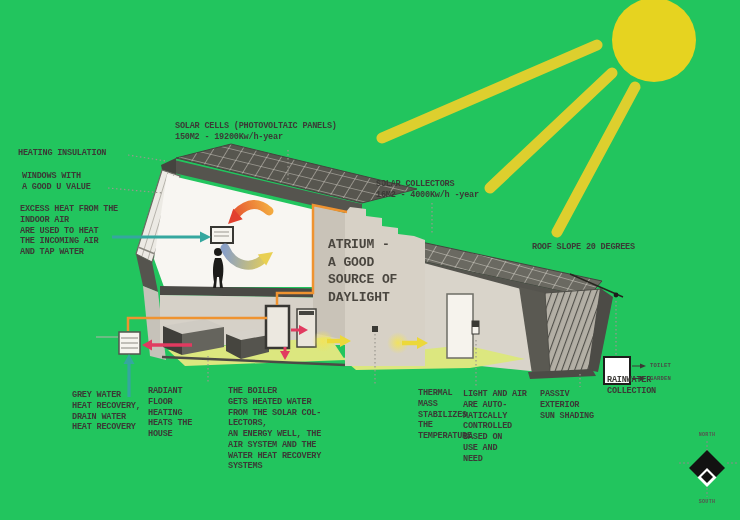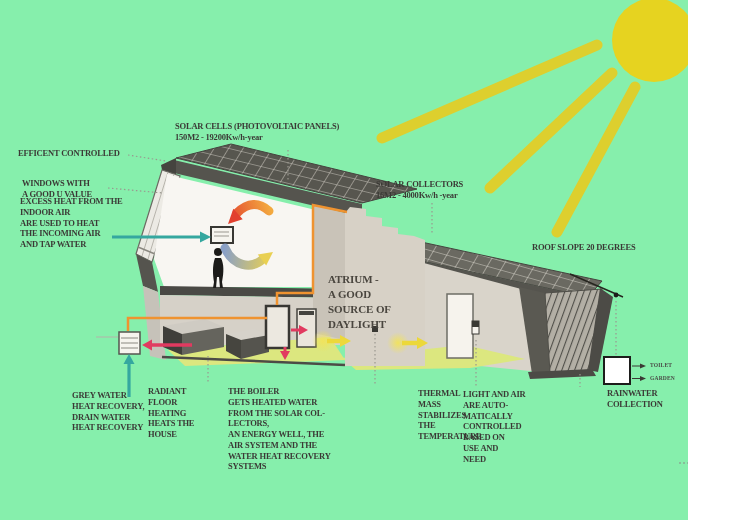--- a/index.html
+++ b/index.html
@@ -1,22 +1,22 @@
 <!DOCTYPE html>
 <html><head>
 <meta charset="utf-8">
 <style>
   html,body{margin:0;padding:0;background:#ffffff;}
-  .stage{position:relative;width:688px;height:520px;background:#86efac;overflow:hidden;
-         font-family:Liberation Serif, serif;}
+  .stage{position:relative;width:740px;height:520px;background:#22c55e;overflow:hidden;
+         font-family:Liberation Mono, monospace;}
   .stage svg{position:absolute;left:0;top:0;}
   .lbl{position:absolute;font-size:8.5px;font-weight:700;letter-spacing:-0.2px;
        line-height:1.27;color:#3b3a36;white-space:pre-line;}
-  .lbl-big{position:absolute;font-size:11px;font-weight:700;letter-spacing:-0.1px;
-       line-height:1.35;color:#4a463f;white-space:pre-line;margin-top:36px;}
+  .lbl-big{position:absolute;font-size:13px;font-weight:700;letter-spacing:-0.1px;
+       line-height:1.35;color:#4a463f;white-space:pre-line;}
   .lbl-xs{position:absolute;font-size:5.5px;font-weight:700;letter-spacing:0.2px;
        color:#4a4a46;white-space:pre;}
   .lbl-compass{position:absolute;font-size:5px;font-weight:700;letter-spacing:0.3px;
        color:#55554f;transform:translateX(-50%);white-space:pre;}
 </style>
 </head>
 <body>
 
 <div class="stage">
 
@@ -222,24 +222,24 @@
     <polygon points="707,468 716.5,477.5 707,487 697.5,477.5" fill="#ffffff"></polygon>
     <polygon points="707,471 713,477 707,483 701,477" fill="#121211"></polygon>
   </g>
 </svg>
 
 <div class="lbl" style="left:175px;top:121px;">SOLAR CELLS (PHOTOVOLTAIC PANELS)
 150M2 - 19200Kw/h-year</div>
 <div class="lbl" style="left:376px;top:179px;">SOLAR COLLECTORS
 16M2 - 4000Kw/h -year</div>
 <div class="lbl" style="left:532px;top:242px;">ROOF SLOPE 20 DEGREES</div>
-<div class="lbl" style="left:18px;top:148px;">EFFICENT CONTROLLED</div>
-<div class="lbl" style="left:22px;top:171px;margin-top:7px;">WINDOWS WITH
+<div class="lbl" style="left:18px;top:148px;">HEATING INSULATION</div>
+<div class="lbl" style="left:22px;top:171px;">WINDOWS WITH
 A GOOD U VALUE</div>
-<div class="lbl" style="left:20px;top:196px;">EXCESS HEAT FROM THE
+<div class="lbl" style="left:20px;top:204px;">EXCESS HEAT FROM THE
 INDOOR AIR
 ARE USED TO HEAT
 THE INCOMING AIR
 AND TAP WATER</div>
 <div class="lbl" style="left:72px;top:390px;">GREY WATER
 HEAT RECOVERY,
 DRAIN WATER
 HEAT RECOVERY</div>
 <div class="lbl" style="left:148px;top:386px;">RADIANT
 FLOOR
@@ -259,21 +259,24 @@
 STABILIZES
 THE
 TEMPERATURE</div>
 <div class="lbl" style="left:463px;top:389px;">LIGHT AND AIR
 ARE AUTO-
 MATICALLY
 CONTROLLED
 BASED ON
 USE AND
 NEED</div>
-<div class="lbl" style="left:607px;top:388px;">RAINWATER
+<div class="lbl" style="left:540px;top:389px;">PASSIV
+EXTERIOR
+SUN SHADING</div>
+<div class="lbl" style="left:607px;top:375px;">RAINWATER
 COLLECTION</div>
 <div class="lbl-big" style="left:328px;top:236px;">ATRIUM -
 A GOOD
 SOURCE OF
 DAYLIGHT</div>
 <div class="lbl-xs" style="left:650px;top:362px;">TOILET</div>
 <div class="lbl-xs" style="left:650px;top:375px;">GARDEN</div>
 <div class="lbl-compass" style="left:707px;top:432px;">NORTH</div>
 <div class="lbl-compass" style="left:707px;top:499px;">SOUTH</div>
 

